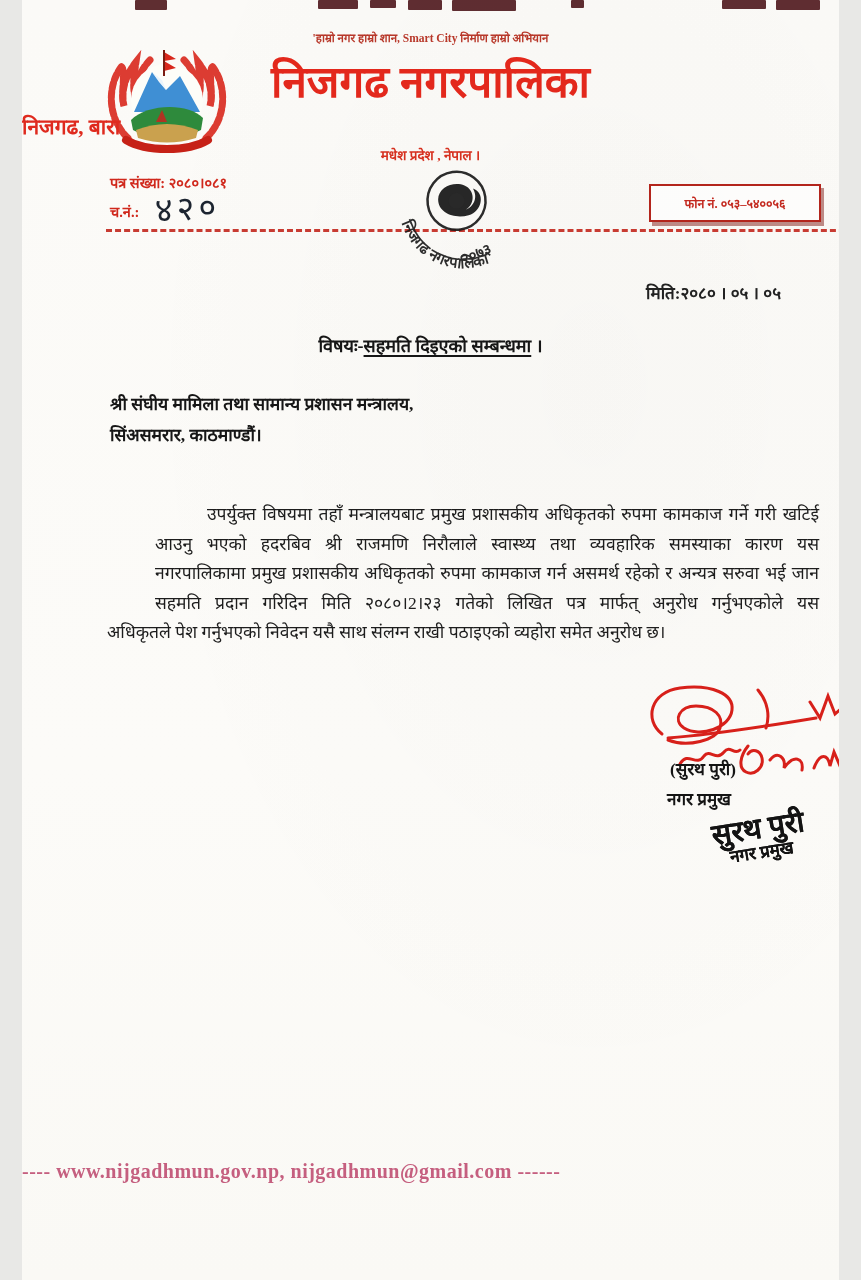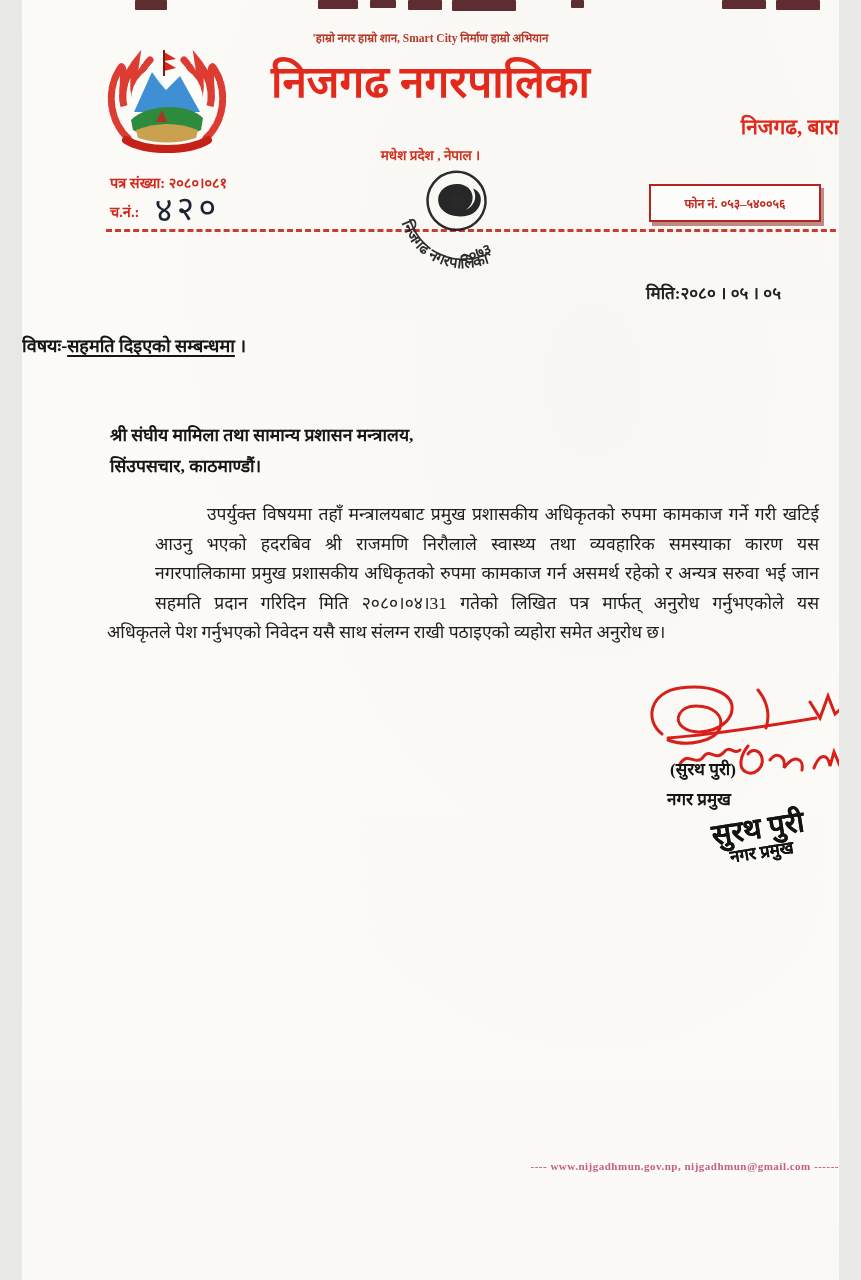--- a/index.html
+++ b/index.html
@@ -10,48 +10,48 @@
       linear-gradient(180deg,#fbfaf7 0%,#fcfbf8 60%,#faf9f5 100%);
     font-family:"Liberation Serif","DejaVu Serif",serif;
     color:#1d1d1d;
   }
   .abs{position:absolute;}
   
   .artifact{position:absolute;top:0;background:#43090e;opacity:.85;border-radius:1px;}
   
   .slogan{left:0;right:0;top:30px;text-align:center;font-size:11.5px;font-weight:bold;color:#b8382a;}
   .title{left:0;right:0;top:50px;text-align:center;font-size:44px;font-weight:bold;color:#e3281c;}
-  .subtitle{left:0;right:0;top:112px;text-align:right;font-size:21px;font-weight:bold;color:#df2a1e;}
+  .subtitle{left:0;right:0;top:112px;text-align:left;font-size:21px;font-weight:bold;color:#df2a1e;}
   .province{left:0;right:0;top:146px;text-align:center;font-size:13.5px;font-weight:bold;color:#d6301f;}
   .letter-no{left:88px;top:172px;font-size:14.5px;font-weight:bold;color:#d0281c;}
   .ref-label{left:88px;top:201px;font-size:14.5px;font-weight:bold;color:#d0281c;}
   .ref-value{left:133px;top:184px;font-size:34px;color:#1c2430;transform:rotate(-4deg);letter-spacing:4px;}
   .phone-box{
     left:627px;top:184px;width:168px;height:34px;border:2px solid #b3251c;
     box-shadow:3px 4px 0 rgba(130,28,22,.5);display:flex;align-items:center;justify-content:center;
     font-size:12.5px;font-weight:bold;color:#c3281e;background:rgba(255,255,255,.6);text-align:right;
   }
   .dash-line{left:84px;width:748px;top:229px;border-top:3px dashed #c3271d;opacity:.9;}
   .date-line{right:58px;top:240px;font-size:17px;font-weight:bold;color:#222;margin-top:41px;}
-  .subject-line{left:0;right:0;top:333px;font-size:18px;font-weight:bold;color:#161616;}
+  .subject-line{left:0;right:0;top:333px;text-align:center;font-size:18px;font-weight:bold;color:#161616;}
   .subject-line .u{text-decoration:underline;text-underline-offset:3px;text-decoration-thickness:1.5px;}
-  .recipient{left:88px;top:420px;font-size:17.5px;font-weight:600;line-height:31px;color:#161616;}
+  .recipient{left:88px;top:389px;font-size:17.5px;font-weight:600;line-height:31px;color:#161616;}
   .body-block{left:85px;top:500px;width:712px;font-size:17.5px;font-weight:500;color:#1d1d1d;}
   .body-block .line{line-height:29.5px;text-align:justify;}
   .body-block .full{text-align-last:justify;margin-left:48px;}
   .body-block .indent{text-indent:52px;}
   .sig-name{left:648px;top:757px;font-size:17px;font-weight:600;color:#141414;}
   .sig-title{left:645px;top:787px;font-size:17px;font-weight:600;color:#141414;}
   .ink-stamp{
     left:655px;top:813px;width:165px;text-align:center;transform:rotate(-9deg);
     color:#131313;text-shadow:0 0 .6px #222;
   }
   .ink-stamp .n{font-size:29px;font-weight:bold;line-height:30px;}
   .ink-stamp .t{font-size:17px;font-weight:bold;line-height:20px;}
-  .footer{left:0;right:0;top:1160px;text-align:right;font-size:11px;font-weight:bold;color:#c55f7f;letter-spacing:.5px;}
+  .footer{left:0;right:0;top:1160px;text-align:left;font-size:20px;font-weight:bold;color:#c55f7f;letter-spacing:.5px;}
   .edge-mark{left:845px;top:293px;width:5px;height:26px;background:#9a9a97;opacity:.55;border-radius:2px;}
   .smudge{left:828px;top:520px;width:8px;height:90px;background:linear-gradient(#cfcfcc,transparent);opacity:.35;}
 </style>
 </head>
 <body>
 
 <div class="page">
 
   <div class="artifact" style="left:113px;width:32px;height:10px;"></div>
   <div class="artifact" style="left:296px;width:40px;height:9px;"></div>
@@ -109,28 +109,28 @@
       <text x="78" y="108" font-size="15" font-weight="bold" transform="rotate(-14 78 108)" font-family="Liberation Serif, DejaVu Serif, serif">२०७३</text>
     </g>
   </svg>
 
   <div class="abs subject-line">
     <span>विषयः-</span><span class="u">सहमति दिइएको सम्बन्धमा</span><span> ।</span>
   </div>
 
   <div class="abs recipient">
     <div>श्री संघीय मामिला तथा सामान्य प्रशासन मन्त्रालय,</div>
-    <div>सिंउपसचार, काठमाण्डौं।</div>
+    <div>सिंअसमरार, काठमाण्डौं।</div>
   </div>
 
   <div class="abs body-block">
     <div class="line full indent">उपर्युक्त विषयमा तहाँ मन्त्रालयबाट प्रमुख प्रशासकीय अधिकृतको रुपमा कामकाज गर्ने गरी खटिई</div>
     <div class="line full">आउनु भएको हदरबिव श्री राजमणि निरौलाले स्वास्थ्य तथा व्यवहारिक समस्याका कारण यस</div>
     <div class="line full">नगरपालिकामा प्रमुख प्रशासकीय अधिकृतको रुपमा कामकाज गर्न असमर्थ रहेको र अन्यत्र सरुवा भई जान</div>
-    <div class="line full">सहमति प्रदान गरिदिन मिति २०८०।०४।31 गतेको लिखित पत्र मार्फत् अनुरोध गर्नुभएकोले यस</div>
+    <div class="line full">सहमति प्रदान गरिदिन मिति २०८०।2।२३ गतेको लिखित पत्र मार्फत् अनुरोध गर्नुभएकोले यस</div>
     <div class="line">अधिकृतले पेश गर्नुभएको निवेदन यसै साथ संलग्न राखी पठाइएको व्यहोरा समेत अनुरोध छ।</div>
   </div>
 
   <svg class="abs" style="left:606px;top:676px;" width="250" height="112" viewBox="0 0 250 112">
     <g fill="none" stroke="#d6150f" stroke-width="3" stroke-linecap="round" opacity=".95">
       <path d="M34,58 C16,44 22,16 52,12 C84,8 106,18 104,34 C102,52 72,62 56,52 C44,44 52,30 68,30 C86,30 96,40 92,52 C88,64 60,72 40,64"></path>
       <path d="M40,62 C90,58 140,50 188,42"></path>
       <path d="M130,14 C140,26 142,40 138,52"></path>
       <path d="M182,26 l10,16 l8,-22 l7,18 l9,-8"></path>
       <path d="M52,88 c8,-14 16,4 24,-8 c6,-8 12,6 20,-4 c6,-8 10,4 16,-2"></path>

